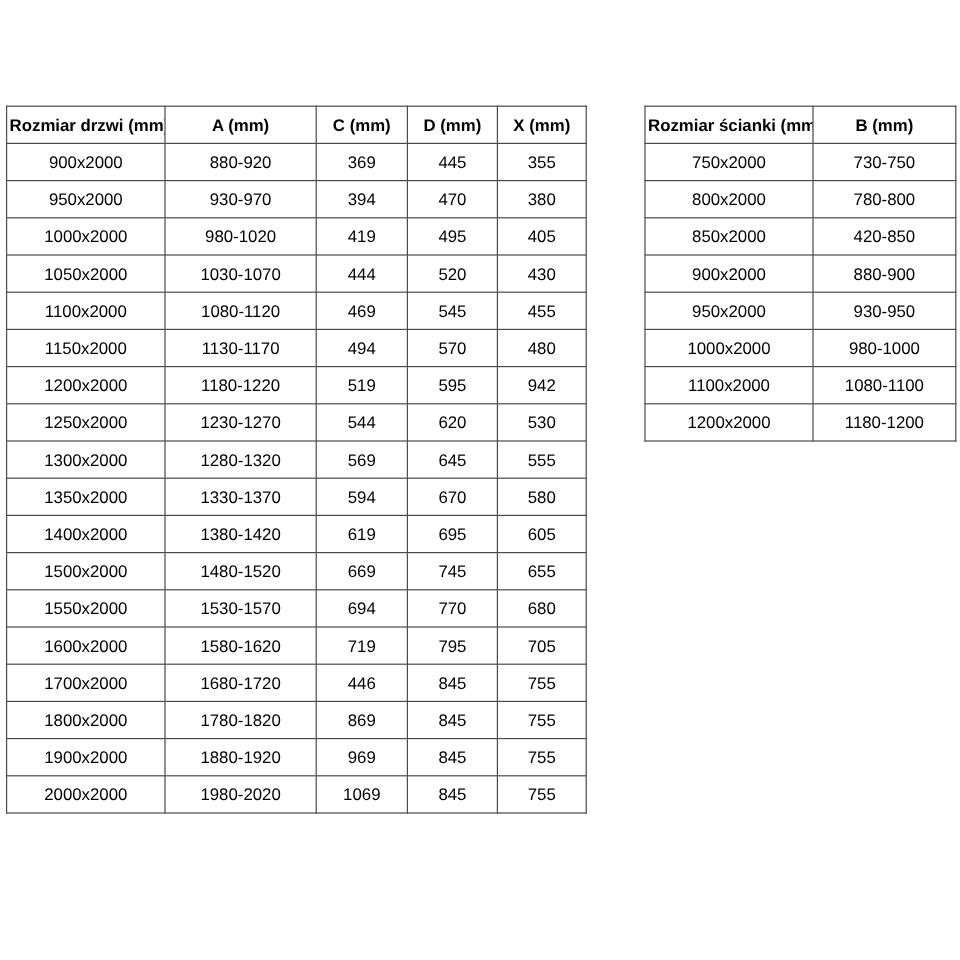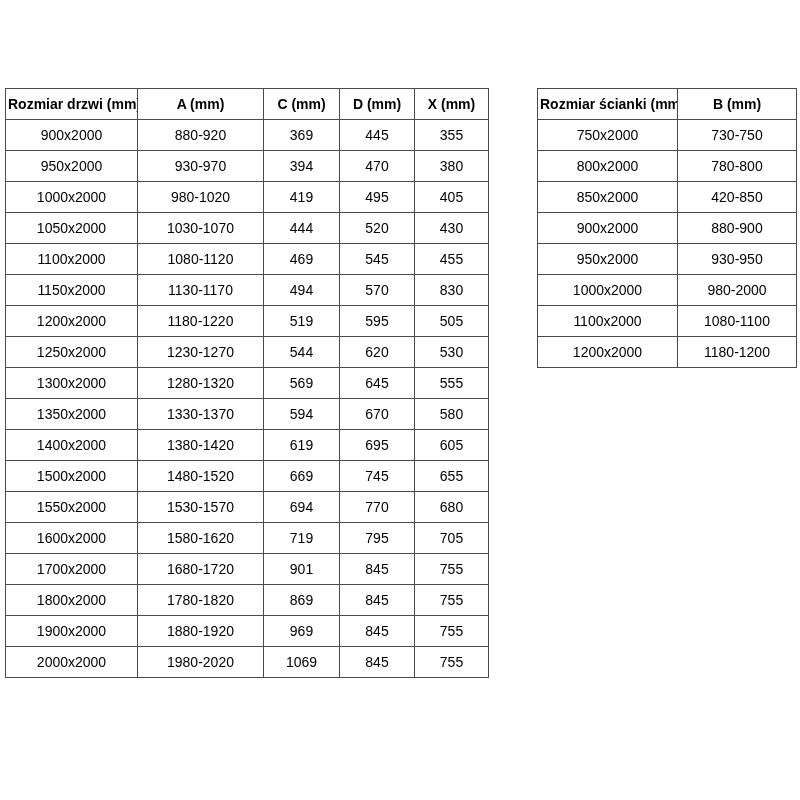--- a/index.html
+++ b/index.html
@@ -103,28 +103,28 @@
         <td>1080-1120</td>
         <td>469</td>
         <td>545</td>
         <td>455</td>
       </tr>
       <tr>
         <td>1150x2000</td>
         <td>1130-1170</td>
         <td>494</td>
         <td>570</td>
-        <td>830</td>
+        <td>480</td>
       </tr>
       <tr>
         <td>1200x2000</td>
         <td>1180-1220</td>
         <td>519</td>
         <td>595</td>
-        <td>505</td>
+        <td>942</td>
       </tr>
       <tr>
         <td>1250x2000</td>
         <td>1230-1270</td>
         <td>544</td>
         <td>620</td>
         <td>530</td>
       </tr>
       <tr>
         <td>1300x2000</td>
@@ -164,21 +164,21 @@
       <tr>
         <td>1600x2000</td>
         <td>1580-1620</td>
         <td>719</td>
         <td>795</td>
         <td>705</td>
       </tr>
       <tr>
         <td>1700x2000</td>
         <td>1680-1720</td>
-        <td>901</td>
+        <td>446</td>
         <td>845</td>
         <td>755</td>
       </tr>
       <tr>
         <td>1800x2000</td>
         <td>1780-1820</td>
         <td>869</td>
         <td>845</td>
         <td>755</td>
       </tr>
@@ -226,21 +226,21 @@
       <tr>
         <td>900x2000</td>
         <td>880-900</td>
       </tr>
       <tr>
         <td>950x2000</td>
         <td>930-950</td>
       </tr>
       <tr>
         <td>1000x2000</td>
-        <td>980-2000</td>
+        <td>980-1000</td>
       </tr>
       <tr>
         <td>1100x2000</td>
         <td>1080-1100</td>
       </tr>
       <tr>
         <td>1200x2000</td>
         <td>1180-1200</td>
       </tr>
     </tbody>

